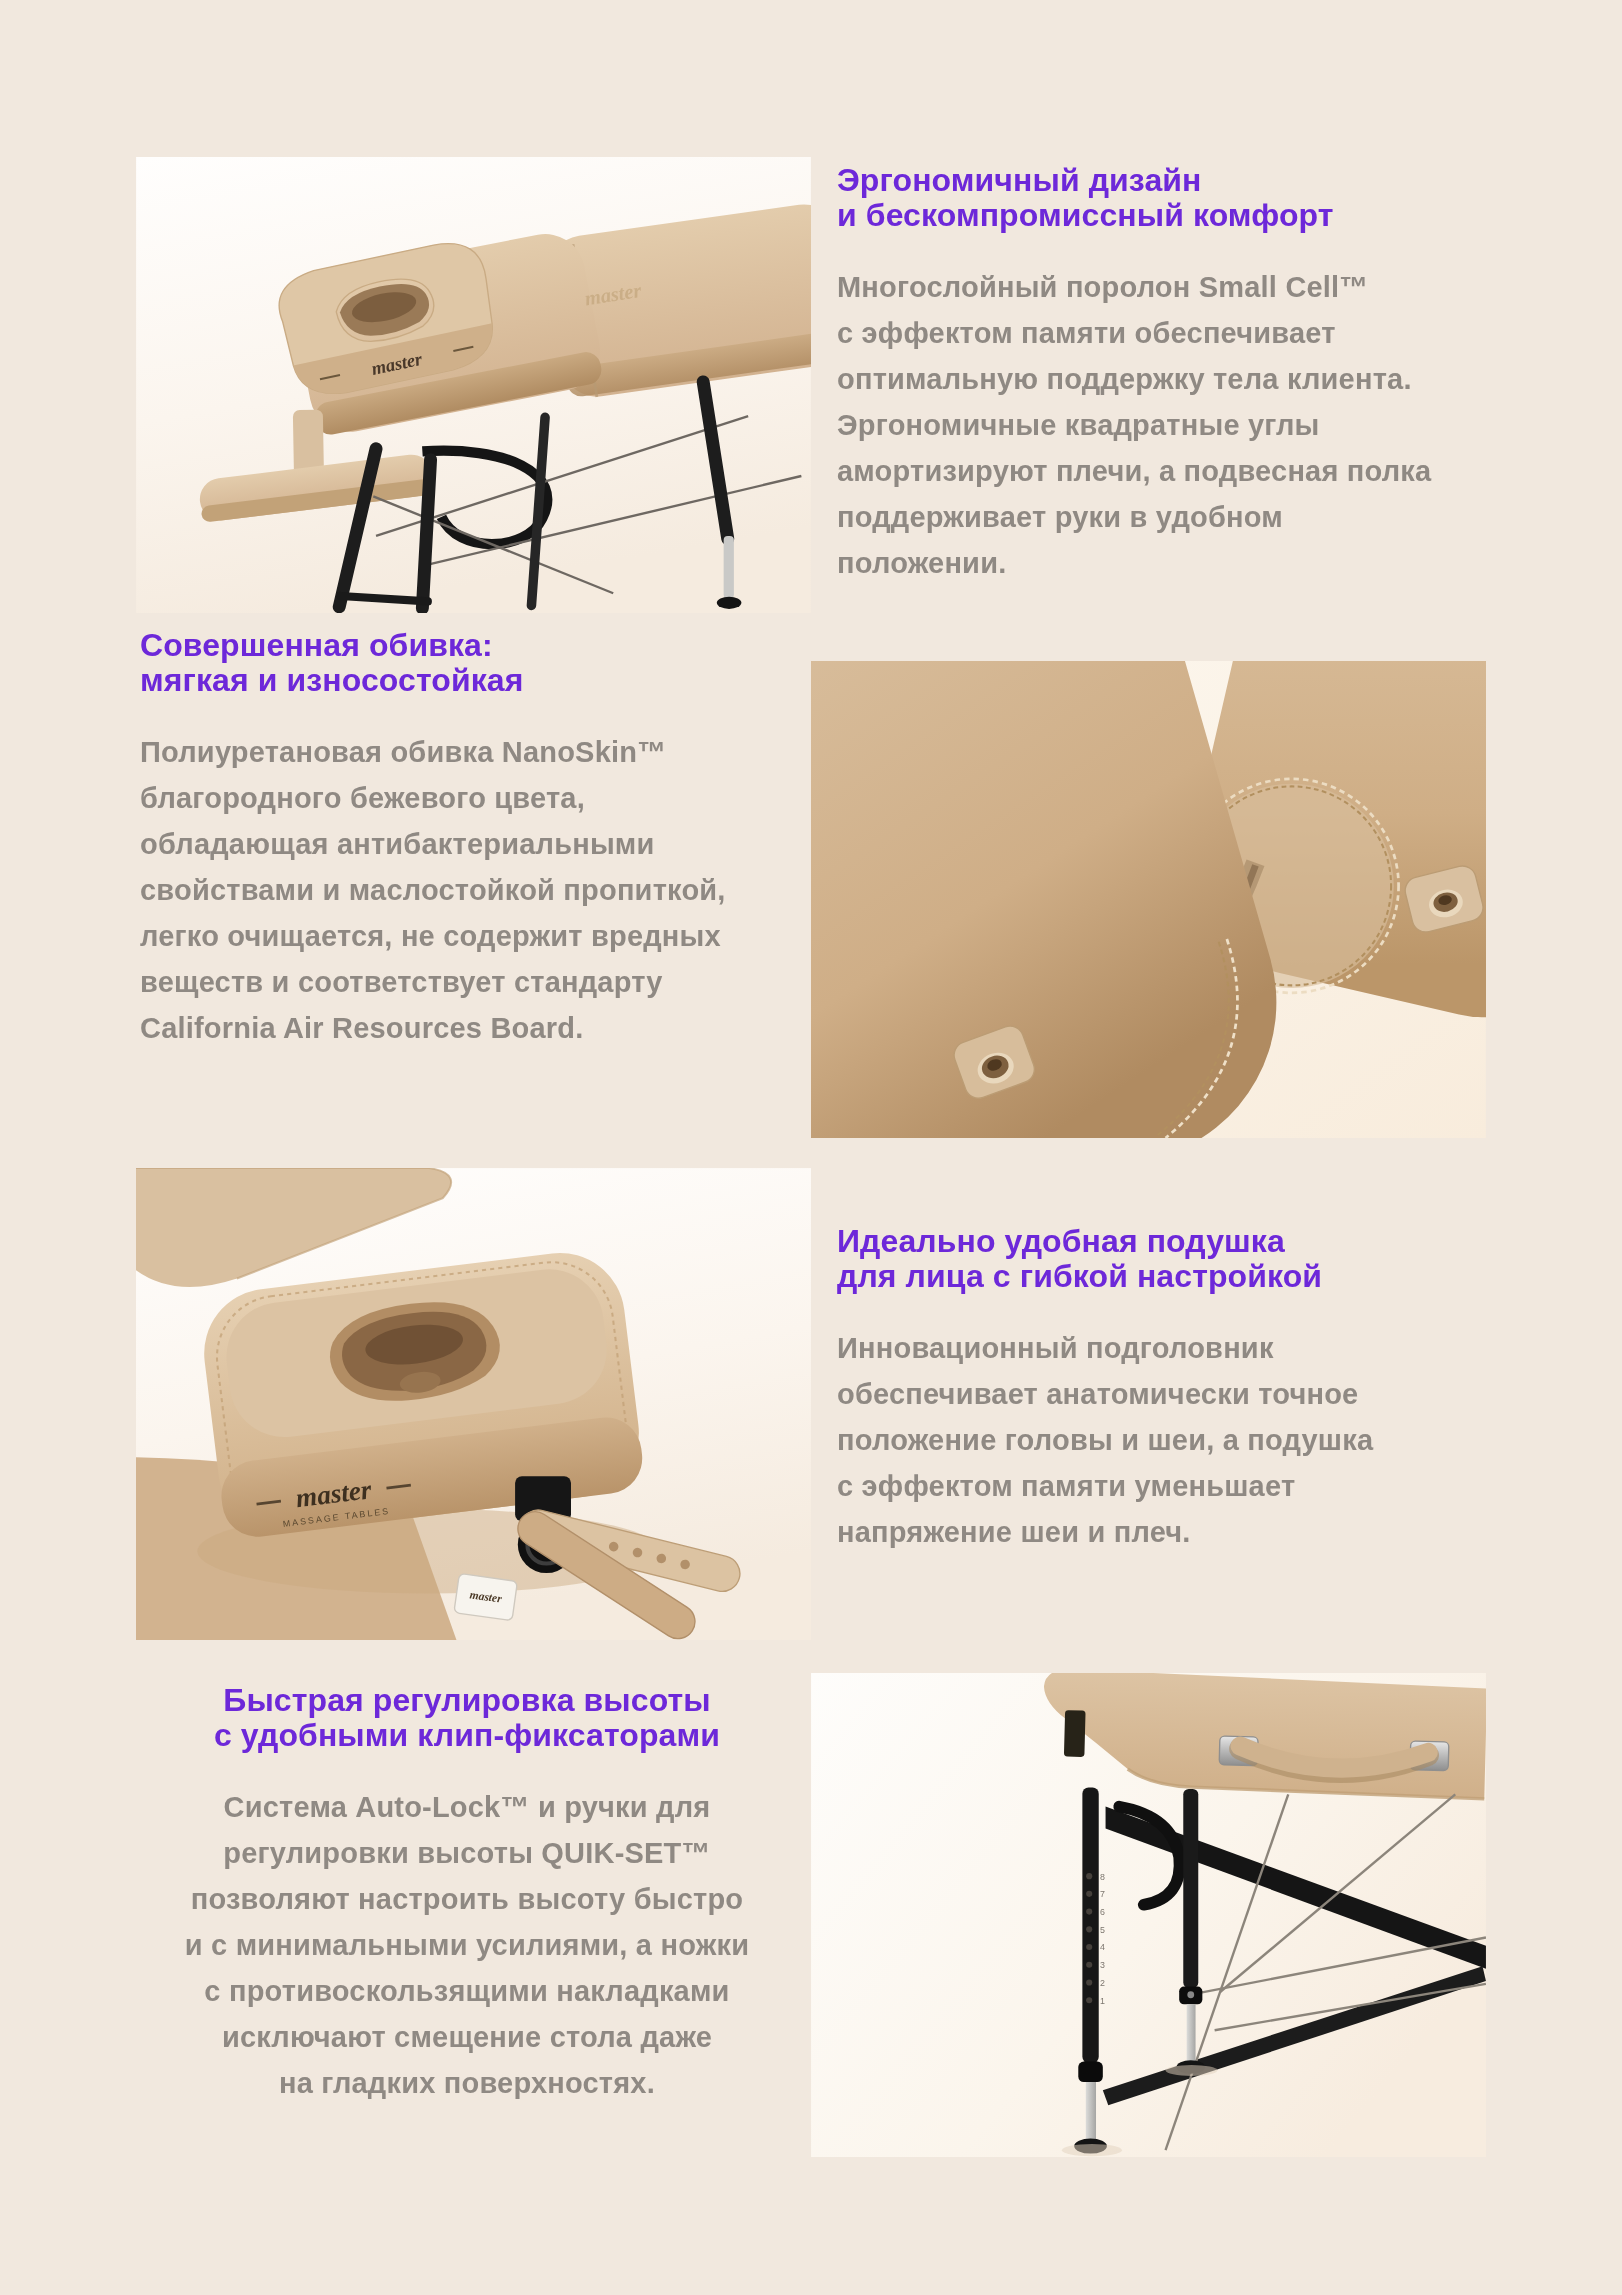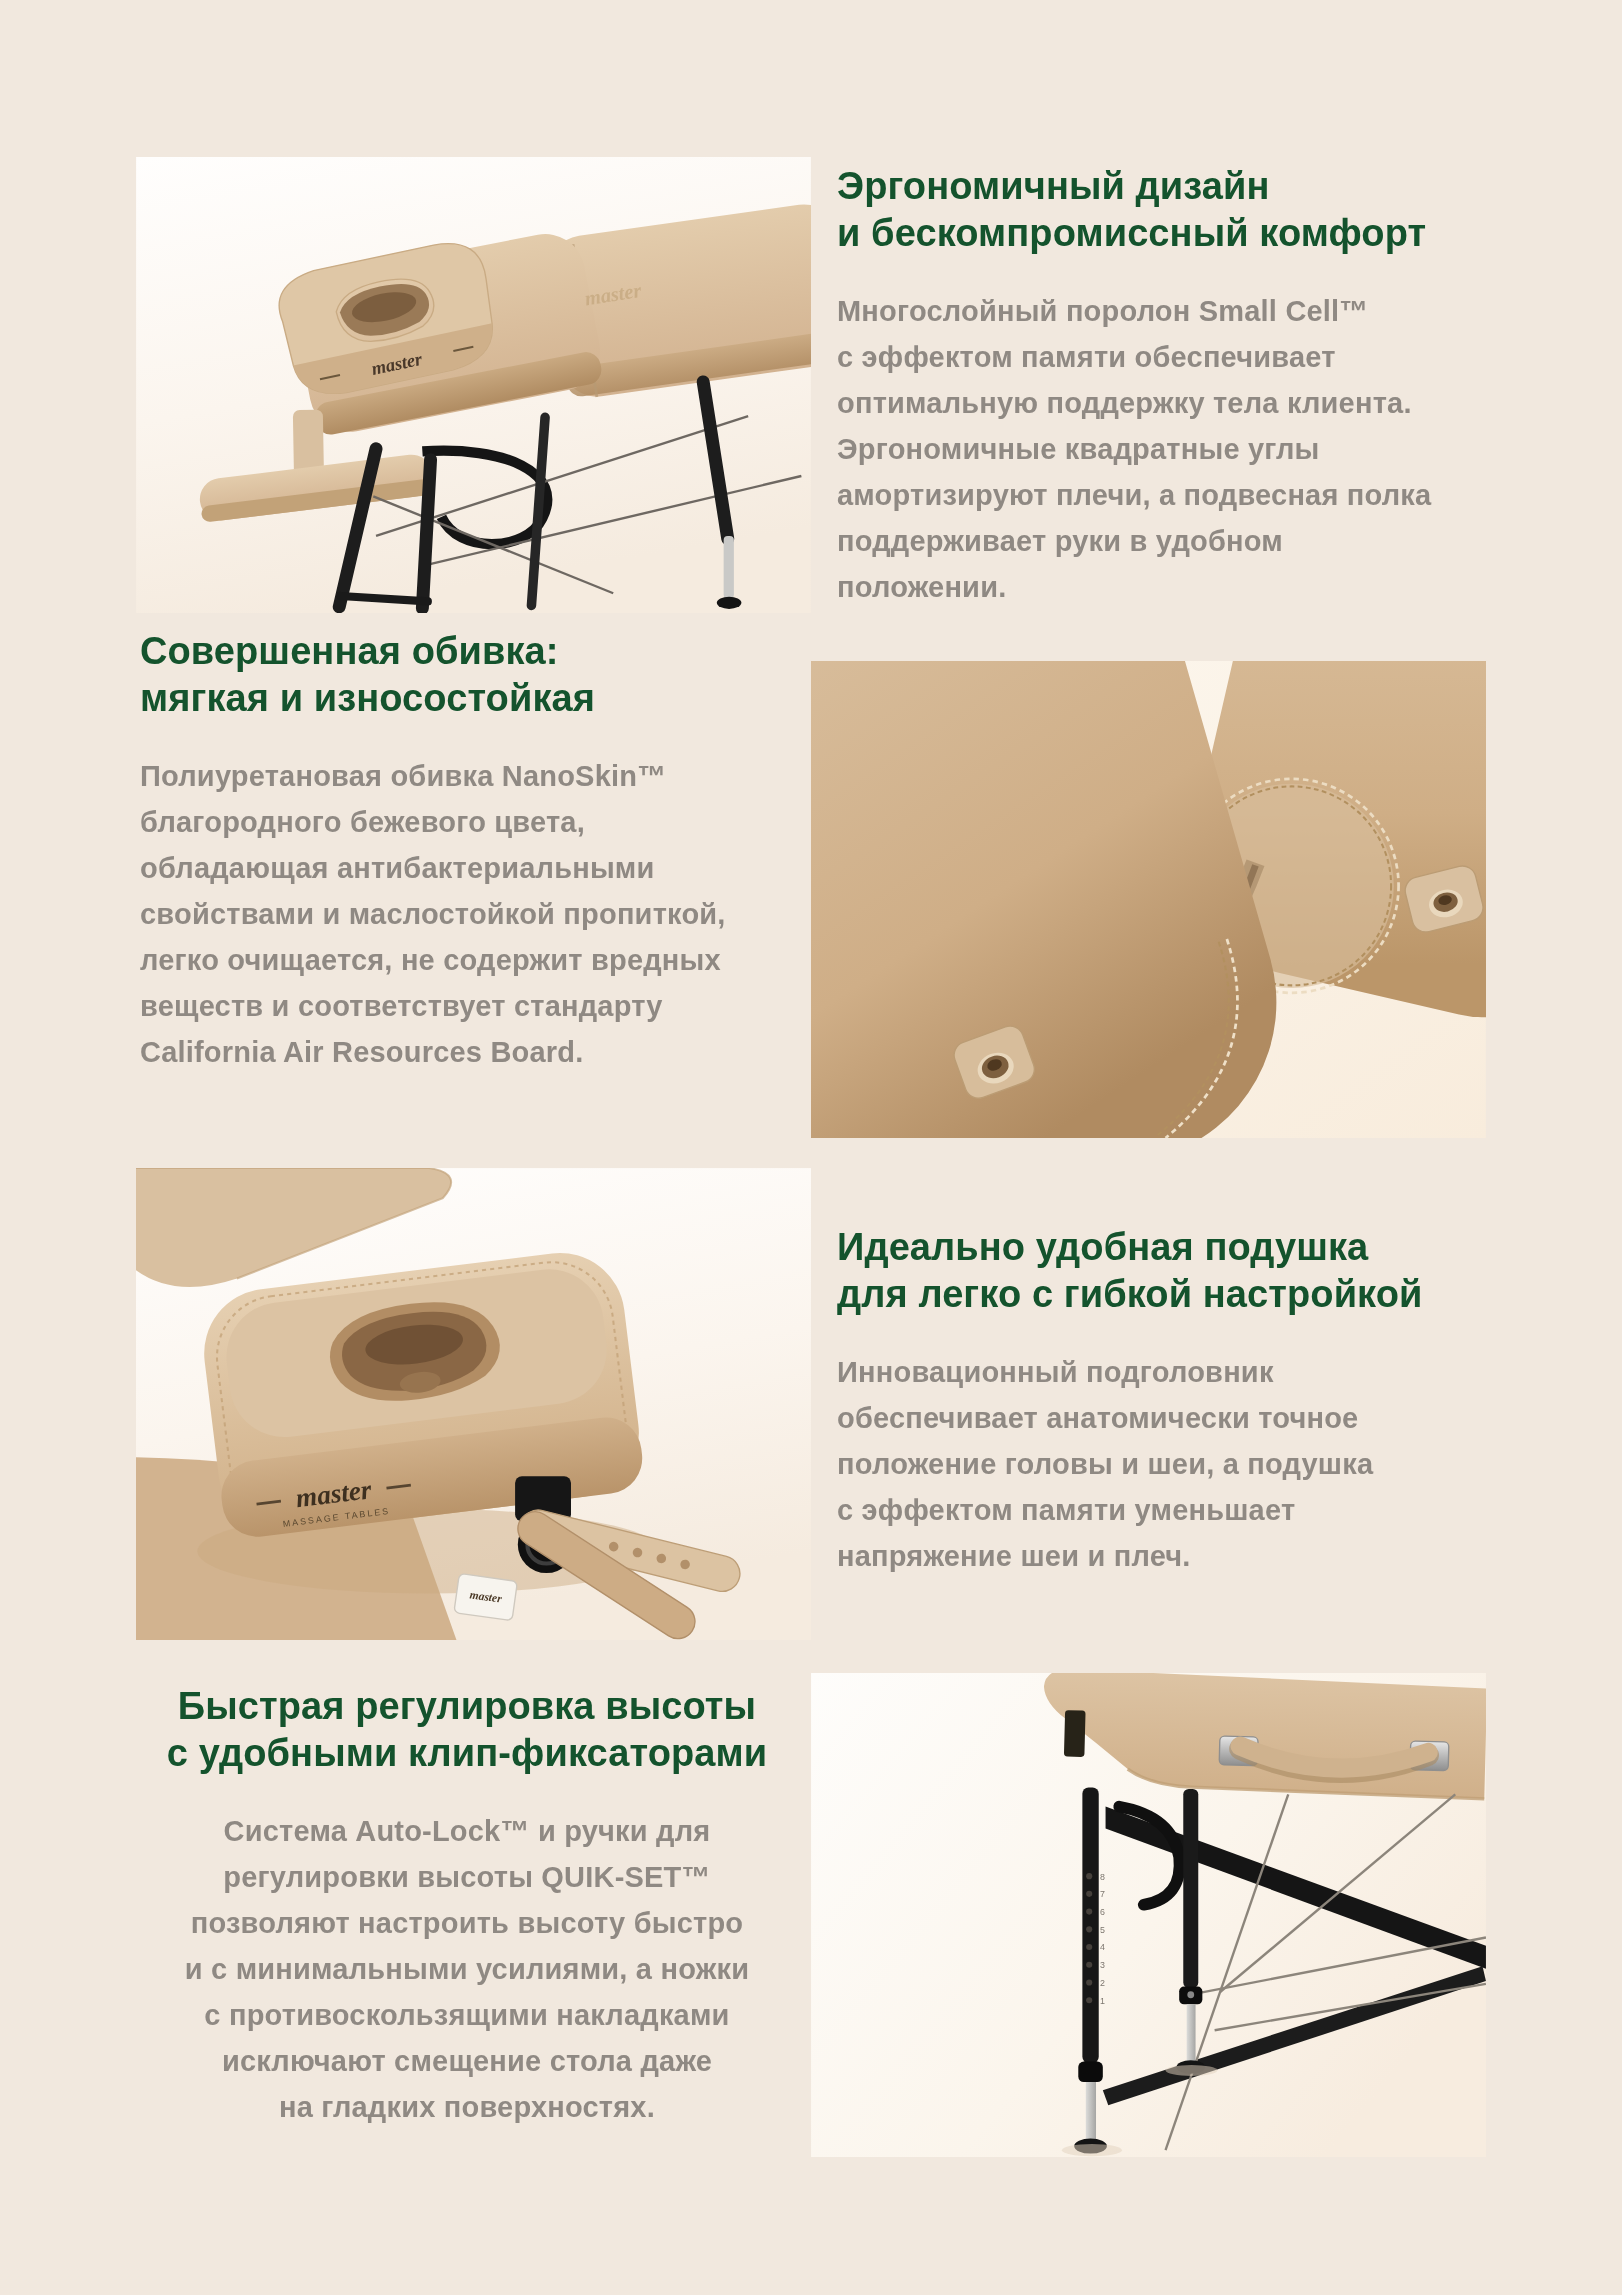--- a/index.html
+++ b/index.html
@@ -12,24 +12,24 @@
     overflow:hidden;
   }
   .photo{
     position:absolute;
     overflow:hidden;
   }
   .photo svg{display:block;}
   .copy{position:absolute;}
   .copy h2{
     margin:0 0 31px 0;
-    font-size:38px;
-    line-height:47px;
+    font-size:32px;
+    line-height:35px;
     font-weight:700;
-    color:#14532d;
+    color:#6d28d9;
     letter-spacing:0.1px;
     white-space:pre-line;
   }
   .copy p{
     margin:0;
     font-size:29px;
     line-height:46px;
     font-weight:700;
     color:#8f8983;
     letter-spacing:0.2px;
@@ -244,21 +244,21 @@
         <g transform="rotate(8 512 628)">
           <rect x="470" y="600" width="86" height="58" rx="8" fill="#f7f4ee" stroke="#cfc9bf" stroke-width="2"></rect>
           <text x="513" y="634" text-anchor="middle" font-family="Liberation Serif, serif" font-style="italic" font-weight="700" font-size="17" fill="#4c3b28">master</text>
         </g>
       </g>
     </svg>
   </figure>
 
   <div class="copy txt-3">
     <h2>Идеально удобная подушка
-для легко с гибкой настройкой</h2>
+для лица с гибкой настройкой</h2>
     <p>Инновационный подголовник
 обеспечивает анатомически точное
 положение головы и шеи, а подушка
 с эффектом памяти уменьшает
 напряжение шеи и плеч.</p>
   </div>
 
   <div class="copy txt-4">
     <h2>Быстрая регулировка высоты
 с удобными клип-фиксаторами</h2>

